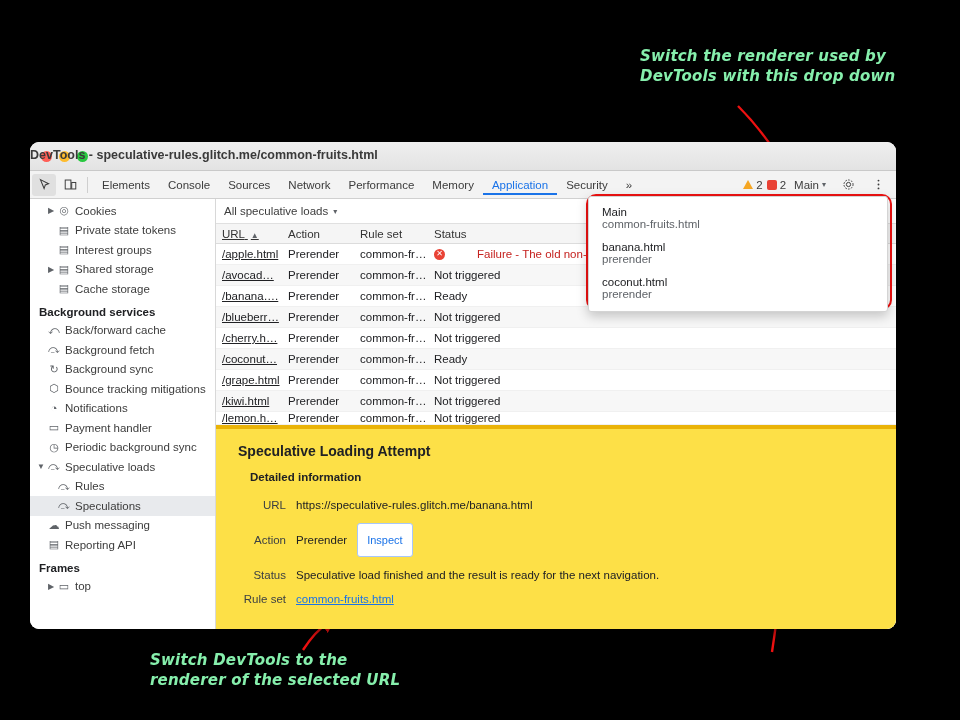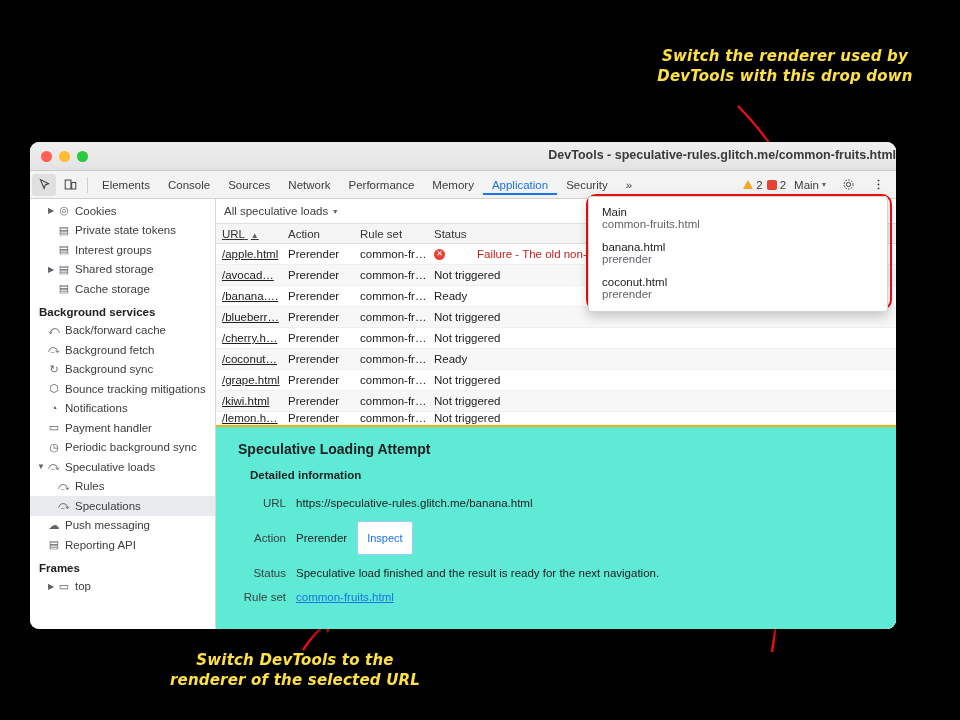--- a/index.html
+++ b/index.html
@@ -14,27 +14,26 @@
   #root {
     position: relative;
     width: 960px;
     height: 720px;
     background: #000000;
   }
 
   
   .annot {
     position: absolute;
-    color: #fde047;
+    color: #86efac;
     font-family: "DejaVu Sans", sans-serif;
     font-style: italic;
     font-weight: bold;
     font-size: 15px;
     line-height: 20px;
-    text-align: center;
     white-space: pre-line;
     letter-spacing: 0.2px;
   }
   #annot-top { left: 640px; top: 46px; width: 290px; }
   #annot-bottomleft { left: 150px; top: 650px; width: 290px; }
   #annot-bottomright { left: 640px; top: 661px; width: 230px; }
 
   .annot-box {
     position: absolute;
     border: 2.5px solid #ef1111;
@@ -65,21 +64,21 @@
     top: 9px;
     width: 11px; height: 11px;
     border-radius: 50%;
   }
   .traffic.red { left: 11px; background: #ff5f57; }
   .traffic.yellow { left: 29px; background: #febc2e; }
   .traffic.green { left: 47px; background: #28c840; }
   #window-title {
     position: absolute;
     left: 0; right: 0; top: 6px;
-    text-align: right;
+    text-align: left;
     font-size: 12.5px;
     font-weight: bold;
     color: #3a3a3a;
   }
 
   
   #toolbar {
     height: 27px;
     background: #f3f3f3;
     border-bottom: 1px solid #d0d0d0;
@@ -231,26 +230,26 @@
   .fail-ico {
     width: 11px; height: 11px; border-radius: 50%;
     background: #e94235; color: #fff; font-size: 8px;
     display: flex; align-items: center; justify-content: center;
     line-height: 1;
   }
   .fail-txt { color: #c5221f; padding-left: 28px; }
 
   
   #detail {
-    border-top: 2px solid #eab308;
+    border-top: 4px solid #eab308;
     flex: 1;
     padding: 10px 0 0 0;
     font-size: 12px;
     color: #202124;
-    background: #5eead4;
+    background: #fde047;
   }
   #detail-title {
     font-size: 14px;
     font-weight: bold;
     padding: 4px 0 12px 22px;
     color: #202124;
   }
   #detail-sub {
     font-size: 11.5px;
     font-weight: bold;

